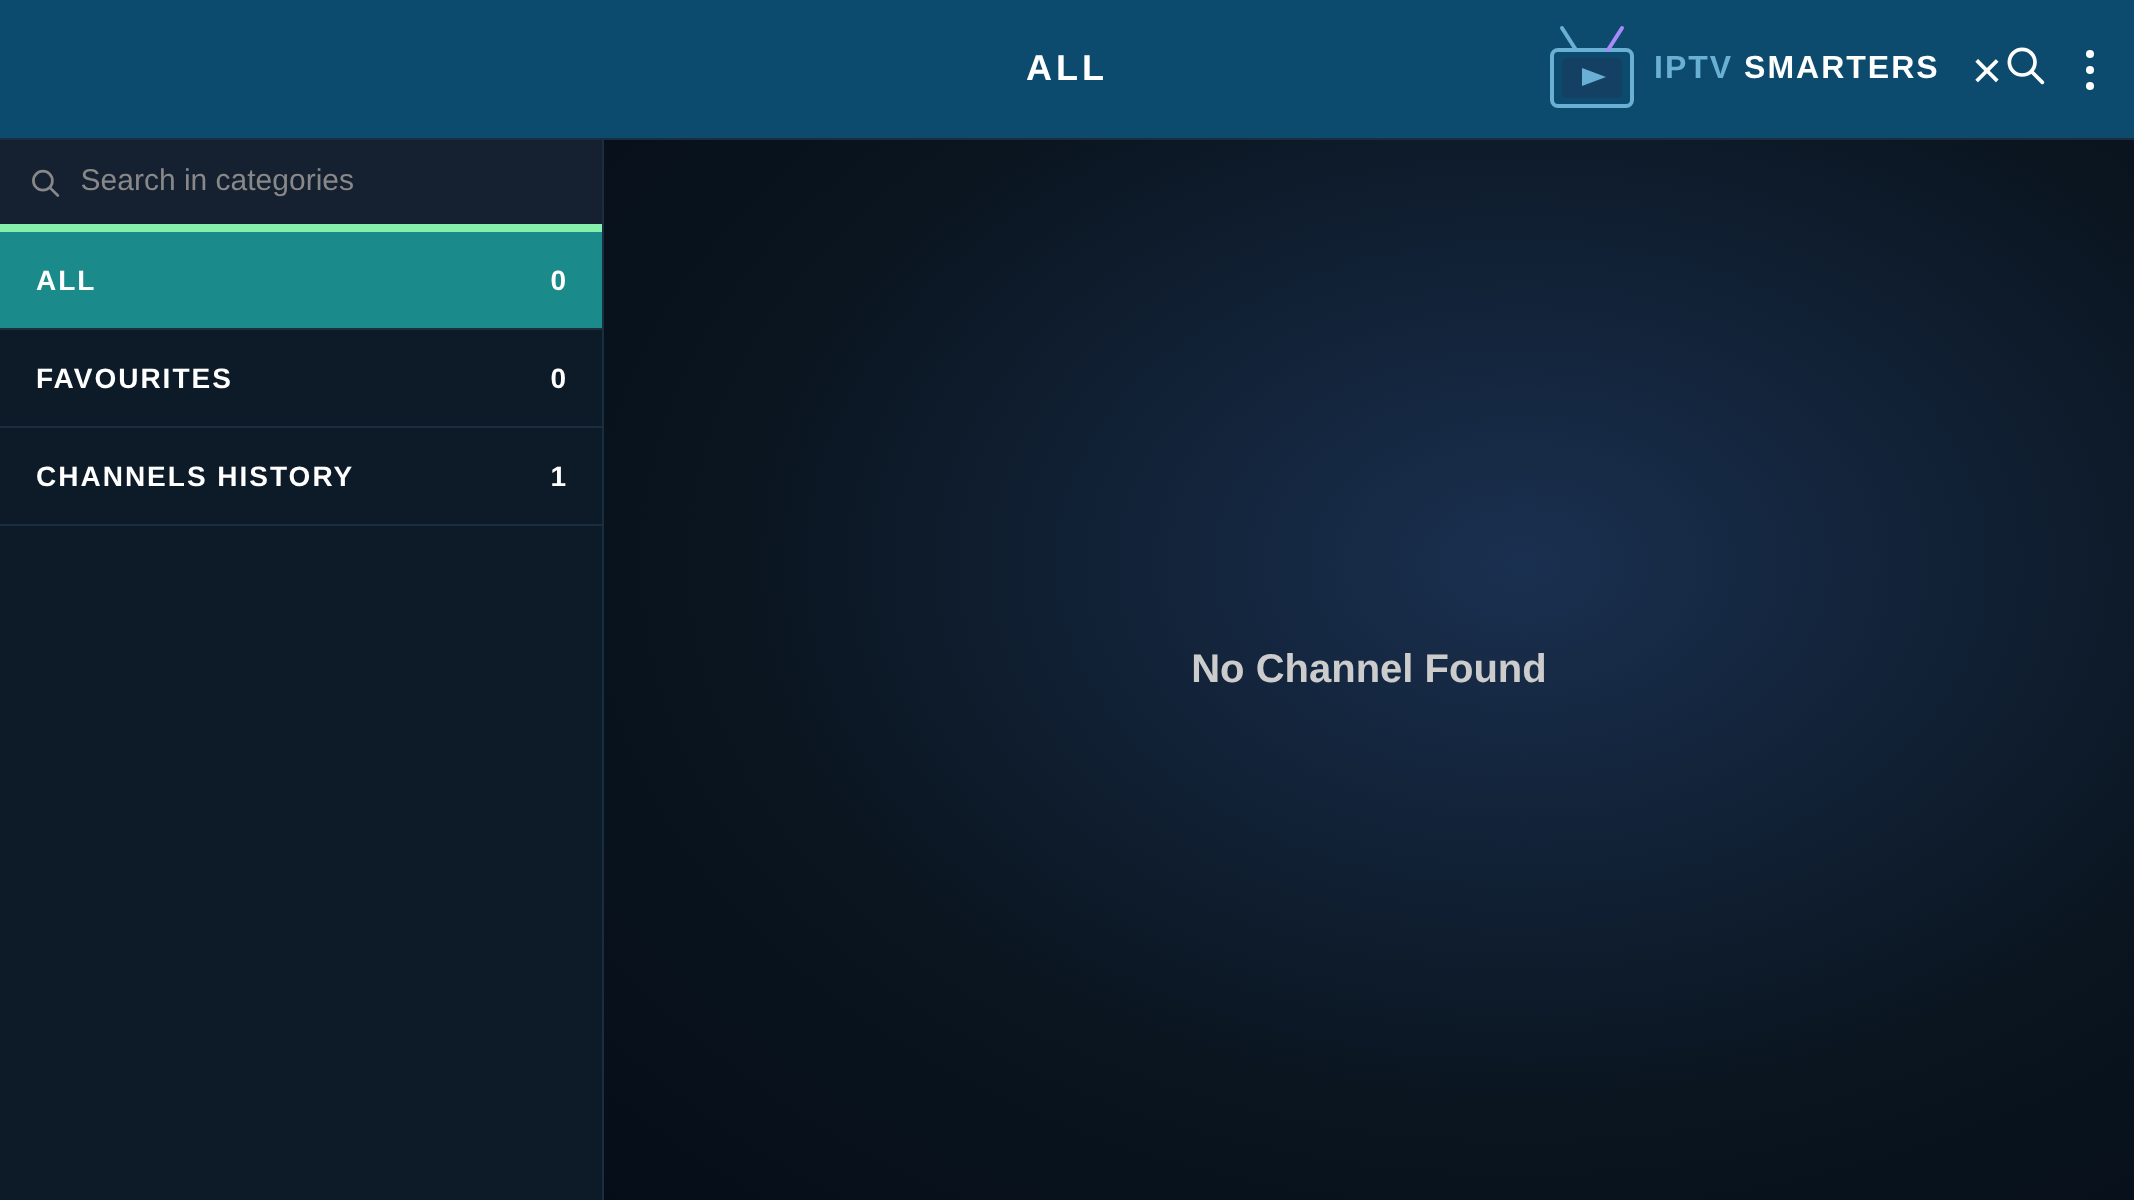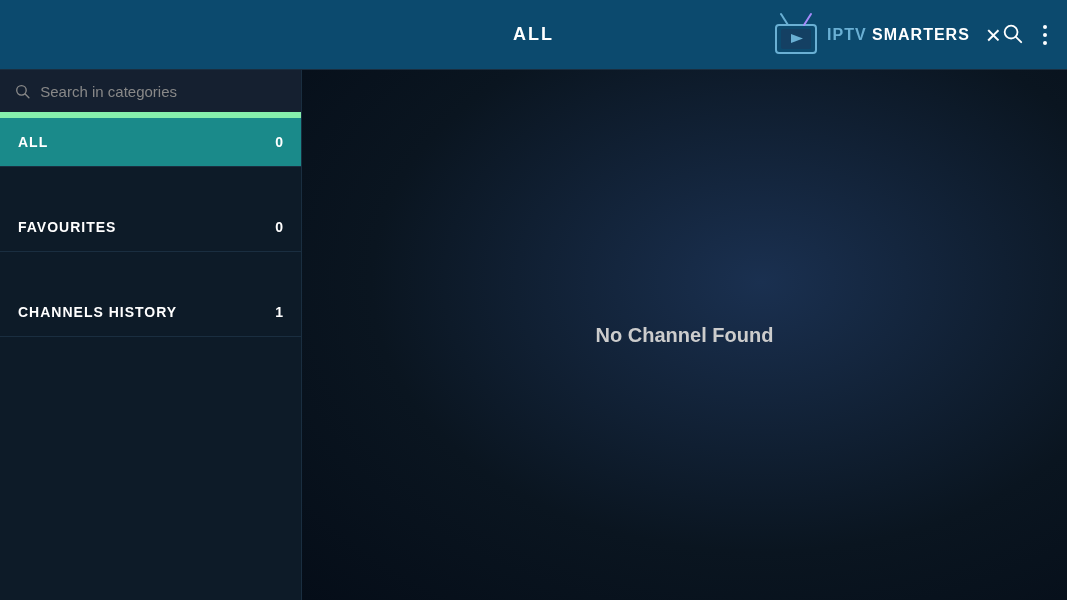--- a/index.html
+++ b/index.html
@@ -89,23 +89,23 @@
       display: flex;
       flex-direction: column;
       flex-shrink: 0;
       border-right: 1px solid #1a2e40;
     }
 
     .search-container {
       padding: 12px 14px;
       background: #152030;
       display: flex;
-      align-items: center;
+      align-items: flex-start;
       gap: 10px;
-      border-bottom: 6px solid #86efac;
+      border-bottom: 4px solid #86efac;
     }
 
     .search-input {
       background: transparent;
       border: none;
       outline: none;
       color: #ccc;
       font-size: 15px;
       width: 100%;
     }
@@ -122,21 +122,20 @@
       border-bottom: 1px solid #1a2e40;
       cursor: pointer;
     }
 
     .category-item.active {
       background: #1a8a8a;
     }
 
     .category-item:not(.active) {
       background: transparent;
-      margin-top: 36px;
     }
 
     .category-label {
       color: white;
       font-size: 14px;
       font-weight: bold;
       letter-spacing: 1px;
     }
 
     .category-count {

